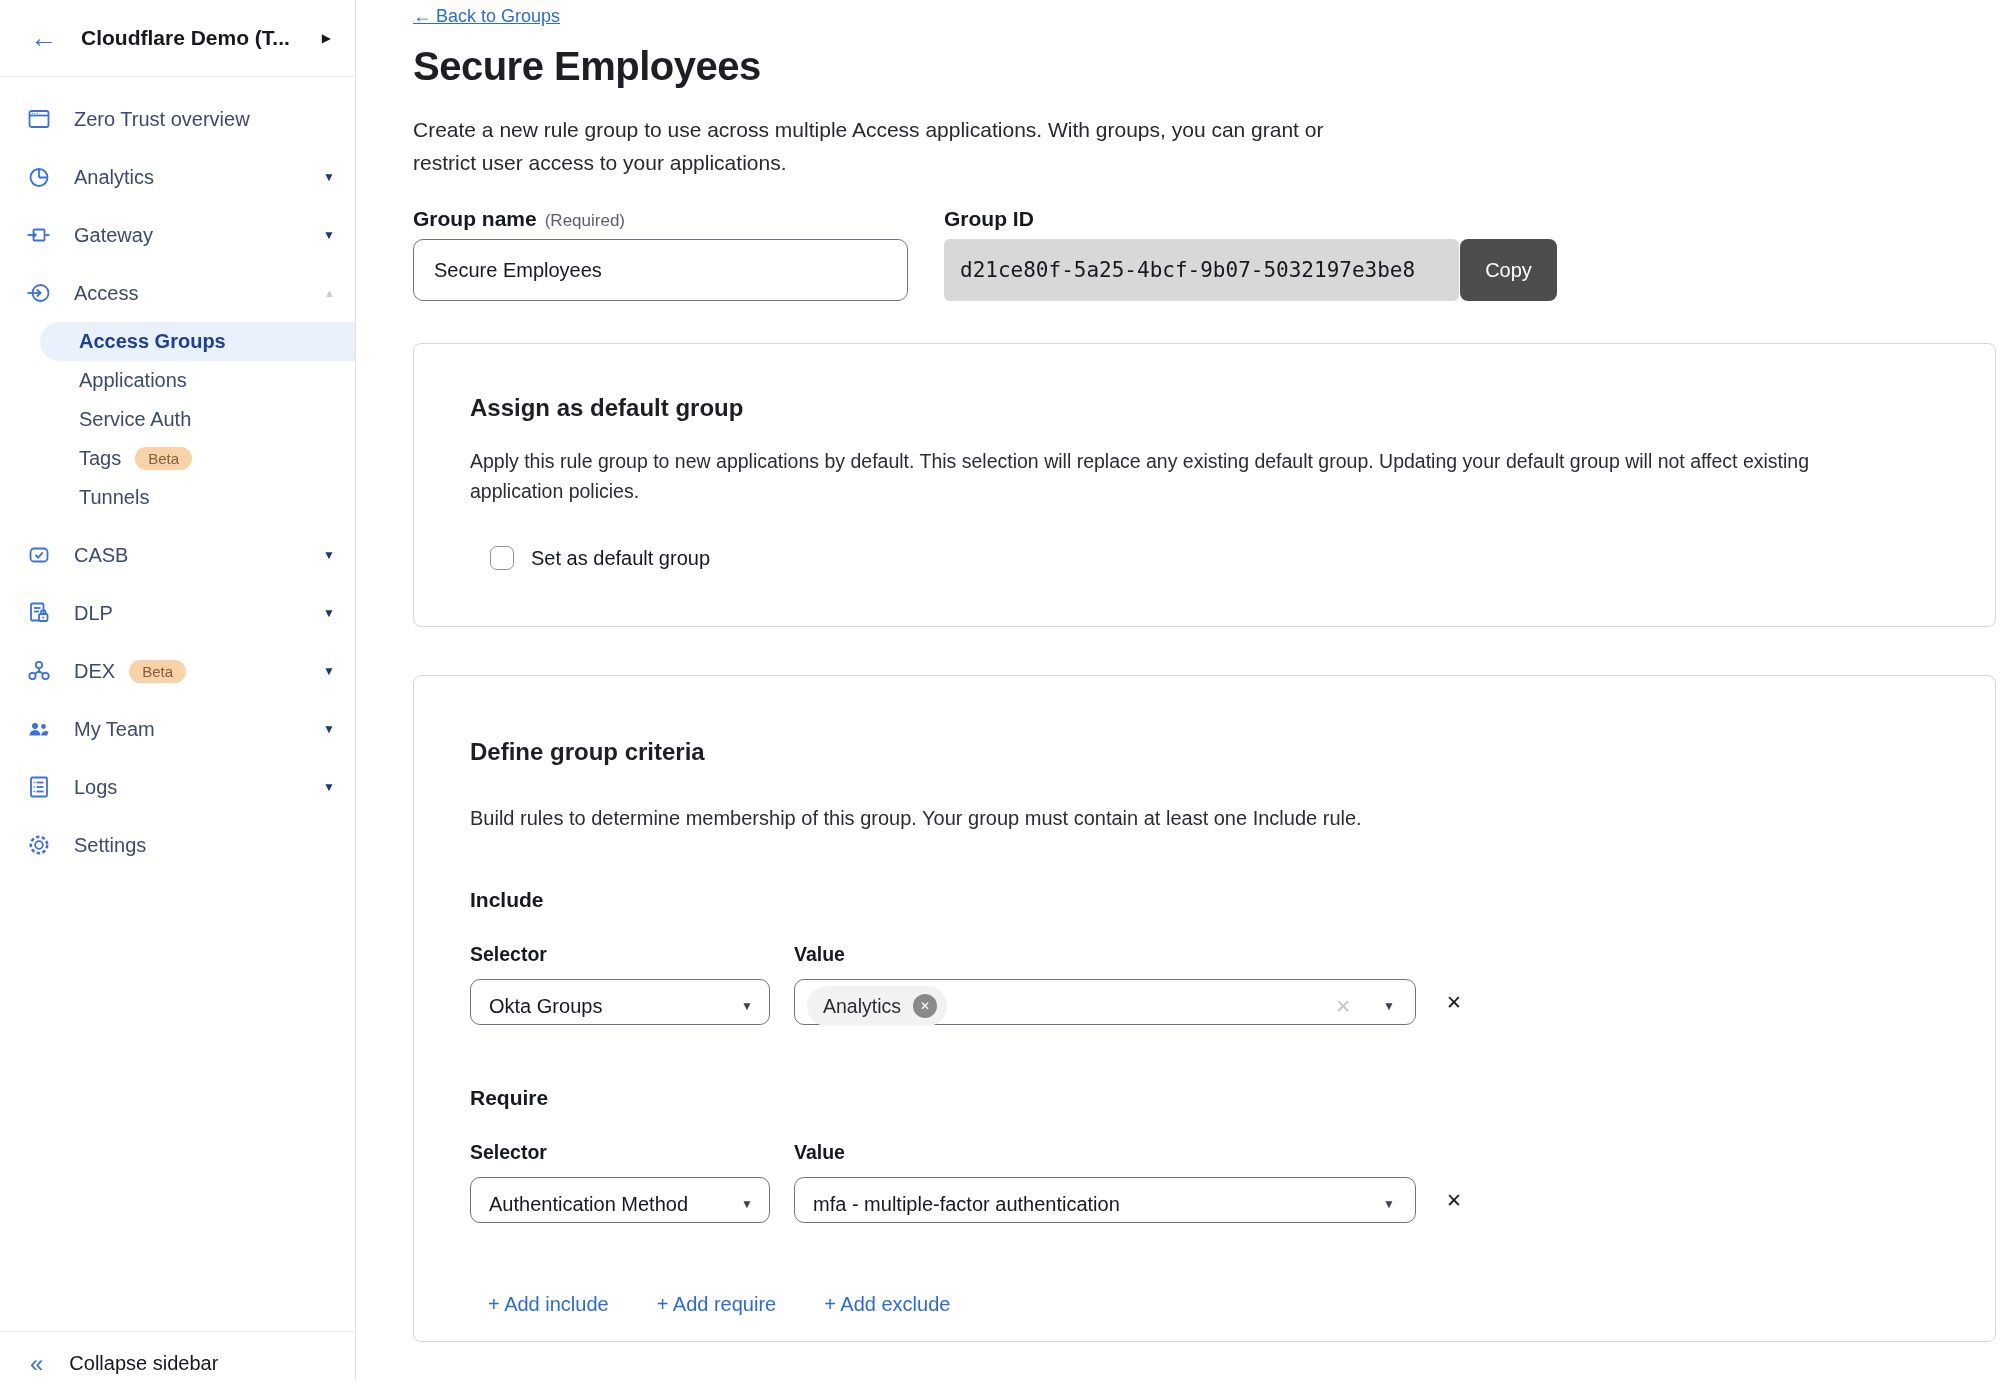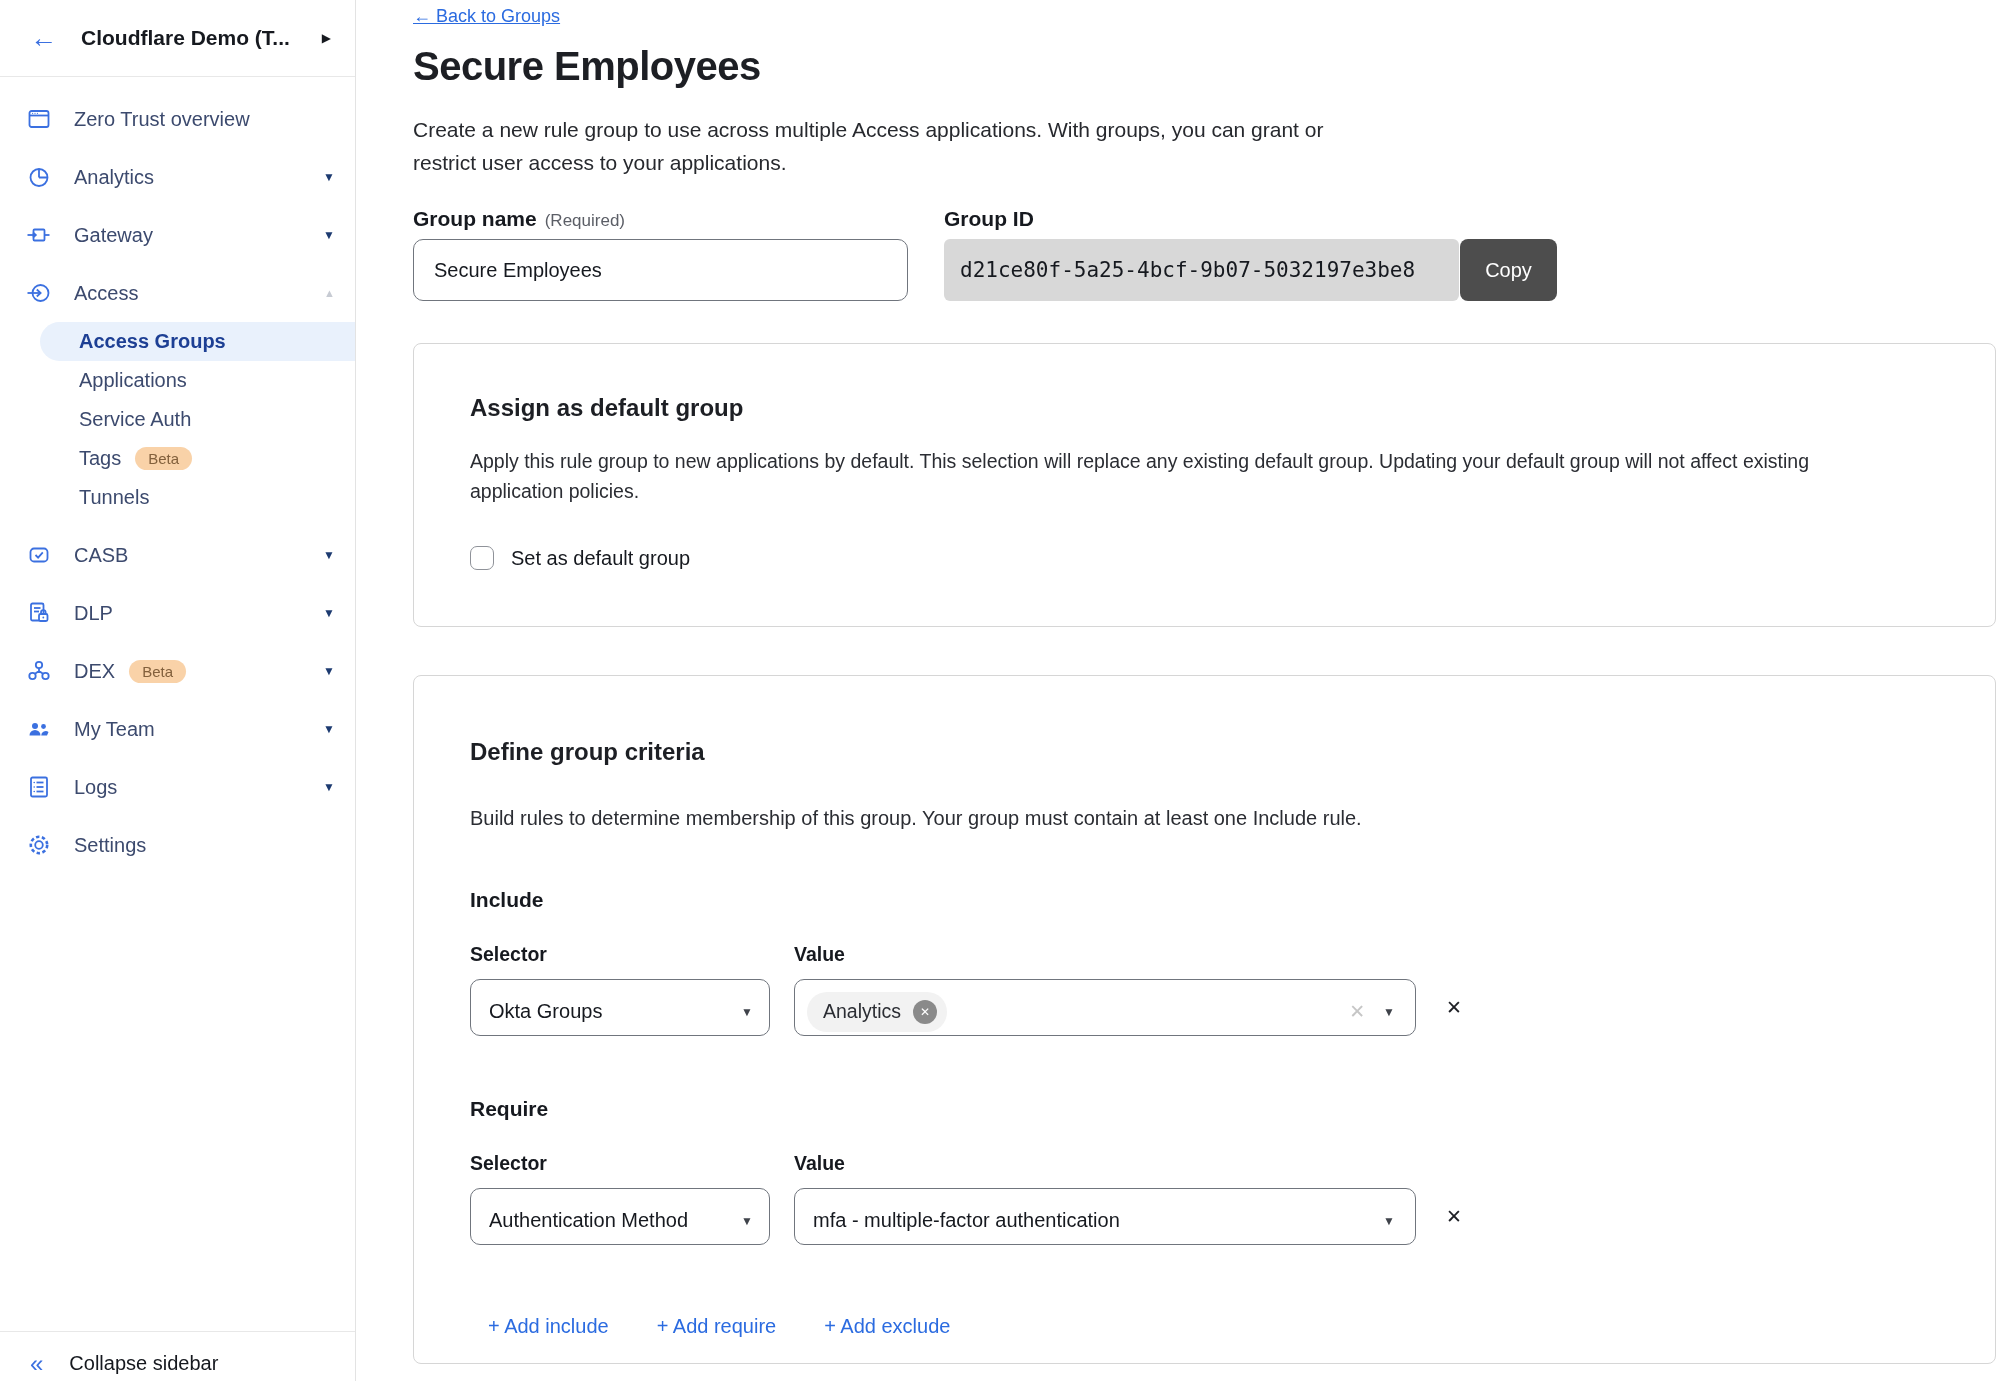--- a/index.html
+++ b/index.html
@@ -67,38 +67,38 @@
     font-size:20px; border:none; border-radius:8px; margin-left:1px;
     cursor:pointer; font-family:inherit; }
 
   .card { width:1583px; border:1px solid #d6d6d6; border-radius:8px;
     background:#fff; }
   .card1 { margin-top:42px; padding:50px 56px 56px; }
   .card-title { font-size:24px; font-weight:bold; color:#1d1f24;
     line-height:28px; }
   .card-desc { margin-top:24px; font-size:19.5px; line-height:30px;
     color:#2b2d33; max-width:1420px; }
-  .checkbox-row { margin-top:40px; display:flex; align-items:center; height:24px; }
+  .checkbox-row { margin-top:40px; display:flex; align-items:center; height:24px;margin-left:20px; }
   .checkbox { width:24px; height:24px; border:1.5px solid #8f9299;
     border-radius:7px; background:#fff; cursor:pointer; flex:none; }
   .checkbox-label { margin-left:17px; font-size:20px; color:#16191f; }
 
   .card2 { margin-top:48px; padding:62px 56px 24px; }
   .criteria-desc { margin-top:40px; font-size:20px; line-height:25px;
     color:#2b2d33; }
   .rule-heading { margin-top:56px; font-size:21px; font-weight:bold;
     color:#16191f; line-height:26px; }
   .rule-heading.require { margin-top:60px; }
   .rule-labels { margin-top:30px; display:flex; height:24px; }
   .rule-labels .sel { width:300px; font-size:19.5px; font-weight:bold; }
   .rule-labels .val { margin-left:24px; font-size:19.5px; font-weight:bold; }
   .rule-row { margin-top:12px; display:flex; align-items:center; }
-  .select-box { width:300px; height:57px; border:1px solid #70757d;
+  .select-box { width:300px; height:46px; border:1px solid #70757d;
     border-radius:10px; display:flex; align-items:center;
-    padding:8px 16px 0 18px; cursor:pointer; background:#fff; }
+    padding:8px 16px 0 18px; cursor:pointer; background:#fff;gap:14px; }
   .select-box .text { font-size:20px; color:#16191f; flex:1;
     white-space:nowrap; overflow:hidden; }
   .select-caret { font-size:12px; color:#3f434a; flex:none; }
   .value-box { margin-left:24px; width:622px; padding-left:12px; }
   .chip { background:#f2f2f2; border-radius:999px; display:flex;
     align-items:center; padding:8px 10px 8px 16px; }
   .chip-text { font-size:19.5px; color:#2b2d33; }
   .chip-x { margin-left:12px; width:24px; height:24px; border-radius:50%;
     background:#8a8a8a; color:#fff; font-size:12px; display:flex;
     align-items:center; justify-content:center; cursor:pointer; }

